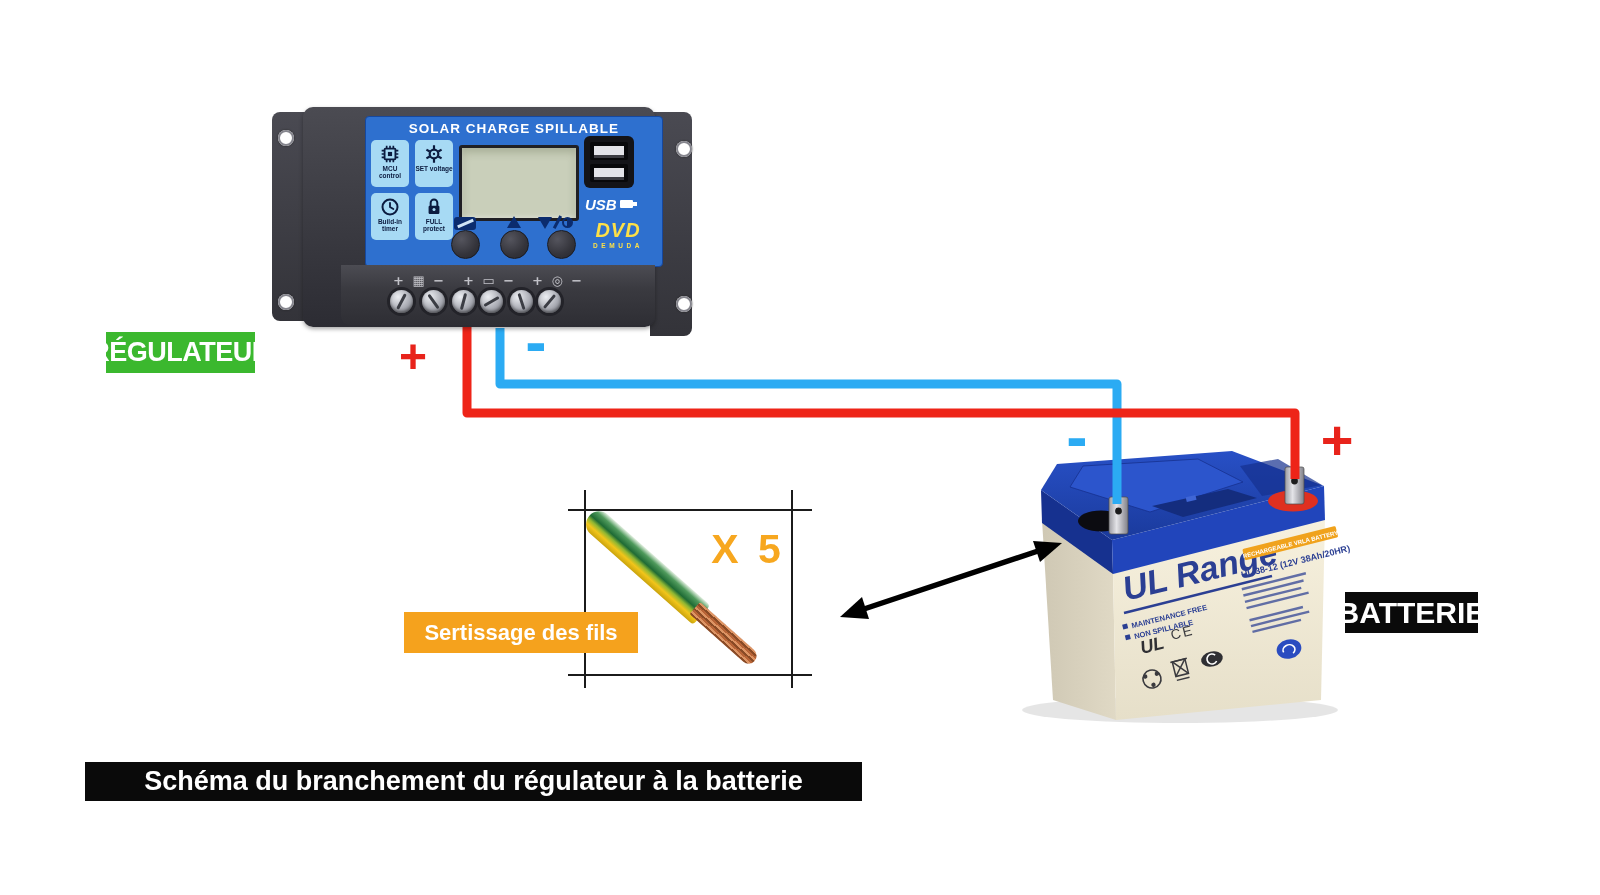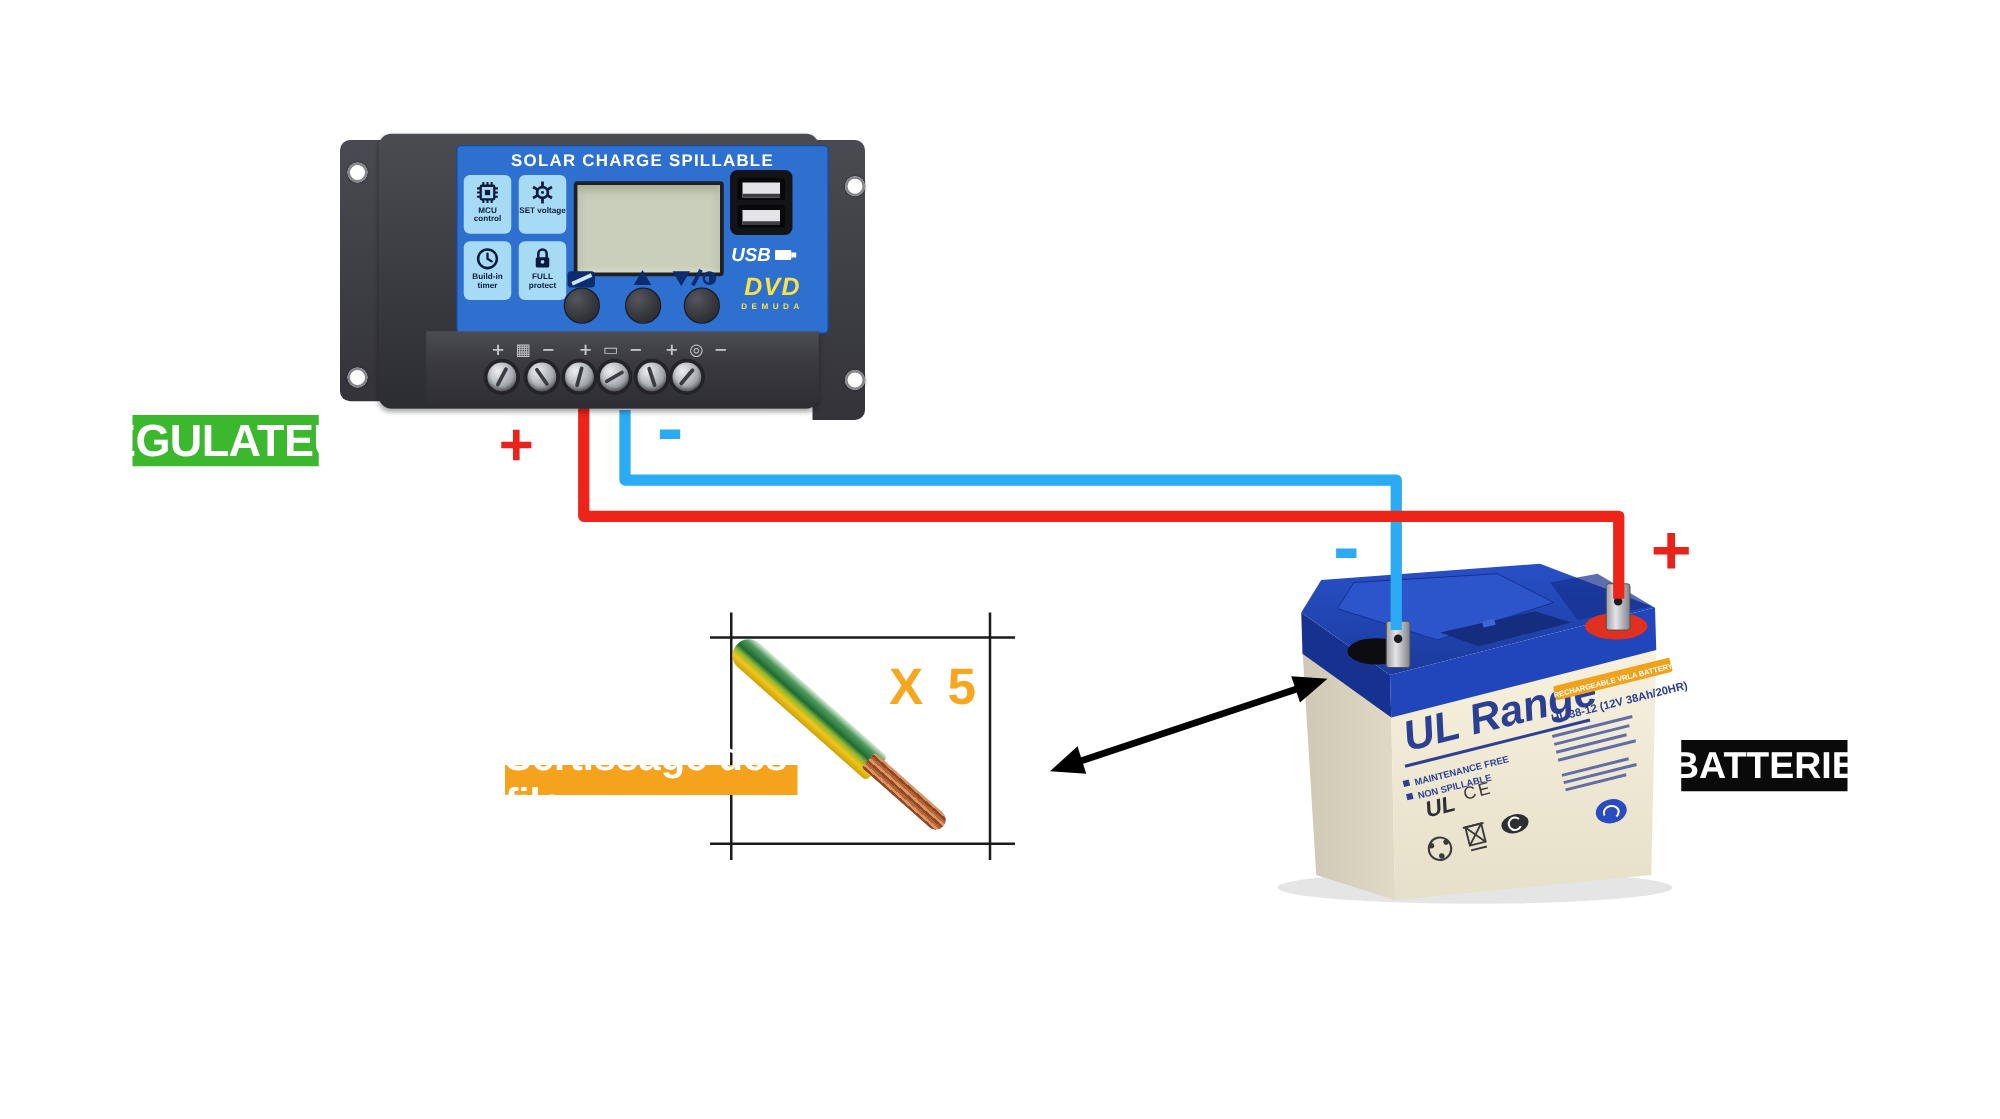--- a/index.html
+++ b/index.html
@@ -53,23 +53,23 @@
         background:linear-gradient(180deg,#4c4c53 0%,#3a3a40 40%,#2e2e34 100%);}
   .term-sym{position:absolute;top:8px;color:#c2c2c8;font-size:13px;font-weight:bold;
         font-family:"DejaVu Sans",sans-serif;letter-spacing:2px;white-space:nowrap;}
   .screw{position:absolute;top:25px;width:23px;height:23px;border-radius:50%;
         background:radial-gradient(circle at 35% 30%,#eceef2,#a9abb3 55%,#696b73);
         box-shadow:0 0 0 3px #232329, inset 0 -2px 3px rgba(0,0,0,.4);}
   .screw .slot{position:absolute;left:10px;top:3px;width:3px;height:17px;background:#3b3d44;border-radius:2px;}
 
   
   .taglabel{position:absolute;display:flex;align-items:center;justify-content:center;color:#fff;font-weight:bold;}
-  .lbl-regulator{left:106px;top:332px;width:149px;height:41px;background:#3bb82e;font-size:36px;letter-spacing:-.5px;}
+  .lbl-regulator{left:106px;top:332px;width:149px;height:41px;background:#3bb82e;font-size:27px;letter-spacing:-.5px;}
   .lbl-battery{left:1345px;top:592px;width:133px;height:41px;background:#0a0a0a;font-size:30px;}
-  .lbl-crimping{left:404px;top:612px;width:234px;height:24px;background:#f5a21d;font-size:32px;}
+  .lbl-crimping{left:404px;top:612px;width:234px;height:41px;background:#f5a21d;font-size:22px;}
   .lbl-caption{left:85px;top:762px;width:777px;height:39px;background:#0a0a0a;font-size:27px;}
   .polarity{position:absolute;text-align:center;font-weight:bold;}
   .pol-plus-ctrl{left:387px;top:329px;width:52px;height:56px;line-height:56px;font-size:48px;color:#e8231b;}
   .pol-minus-ctrl{left:510px;top:310px;width:52px;height:64px;line-height:64px;font-size:64px;color:#2babf3;}
   .pol-minus-batt{left:1051px;top:405px;width:52px;height:64px;line-height:64px;font-size:64px;color:#2babf3;}
   .pol-plus-batt{left:1309px;top:410px;width:56px;height:60px;line-height:60px;font-size:56px;color:#e8231b;}
 
   
   .frameline{position:absolute;background:#1b1b1b;}
   .wire-insulation{position:absolute;left:598px;top:506px;width:150px;height:26px;
@@ -308,14 +308,15 @@
   </div>
 
   <div class="polarity pol-plus-ctrl">+</div>
   <div class="polarity pol-minus-ctrl">-</div>
   <div class="polarity pol-minus-batt">-</div>
   <div class="polarity pol-plus-batt">+</div>
 
   <div class="taglabel lbl-regulator">RÉGULATEUR</div>
   <div class="taglabel lbl-battery">BATTERIE</div>
   <div class="taglabel lbl-crimping">Sertissage des fils</div>
+  <div class="taglabel lbl-caption">Schéma du branchement du régulateur à la batterie</div>
 
 </div>
 
 </body></html>

